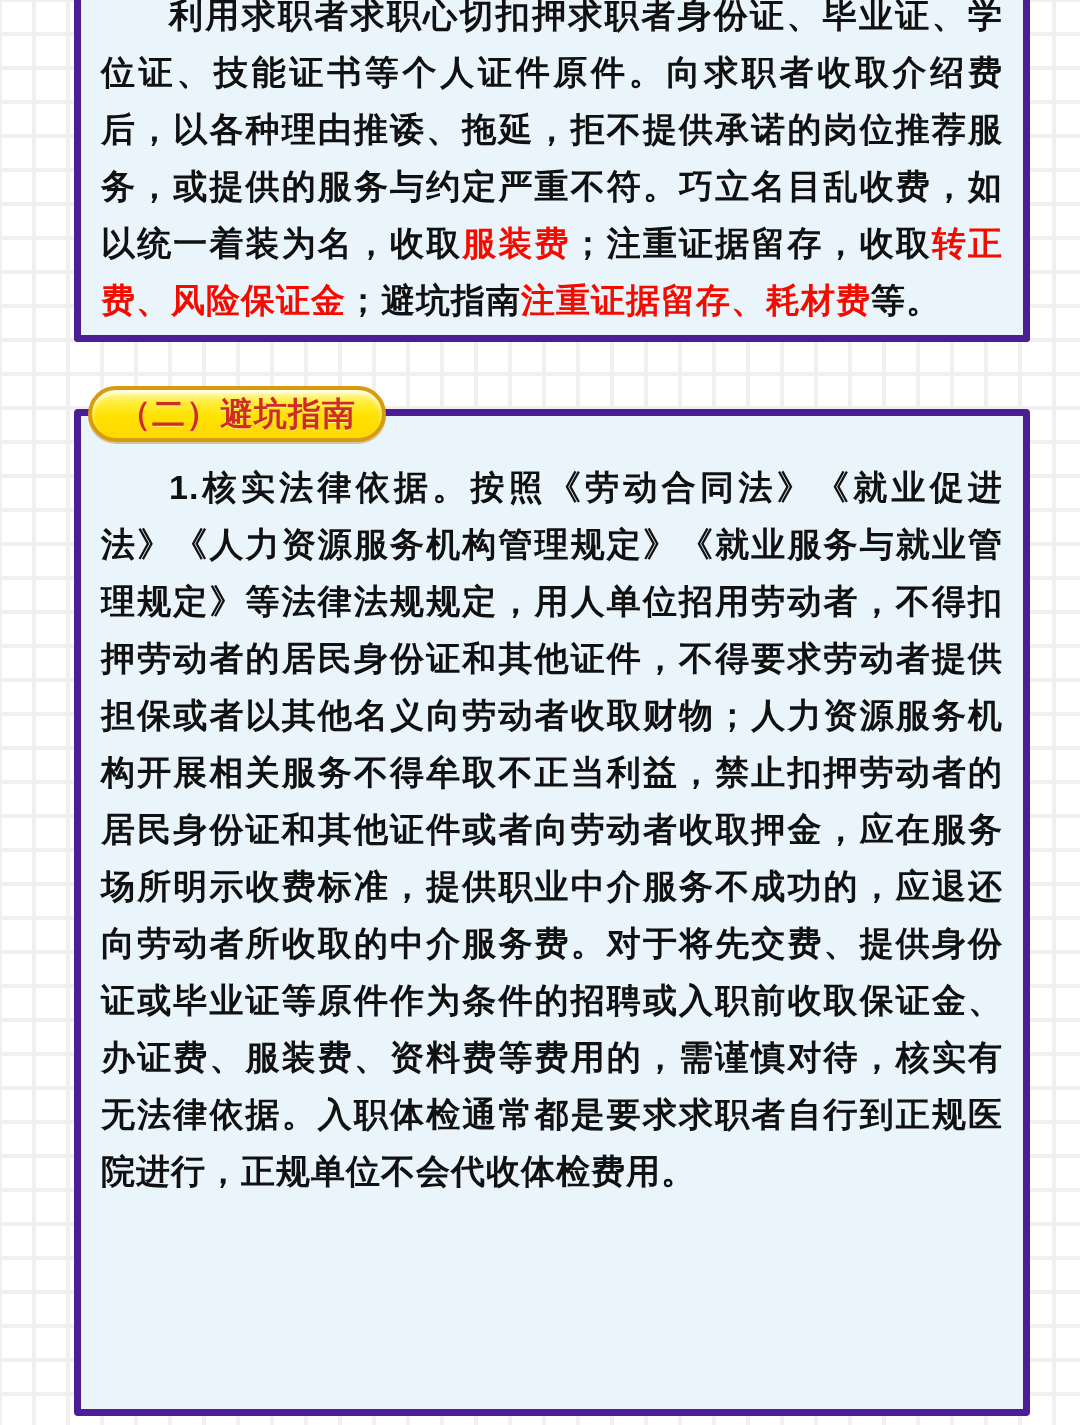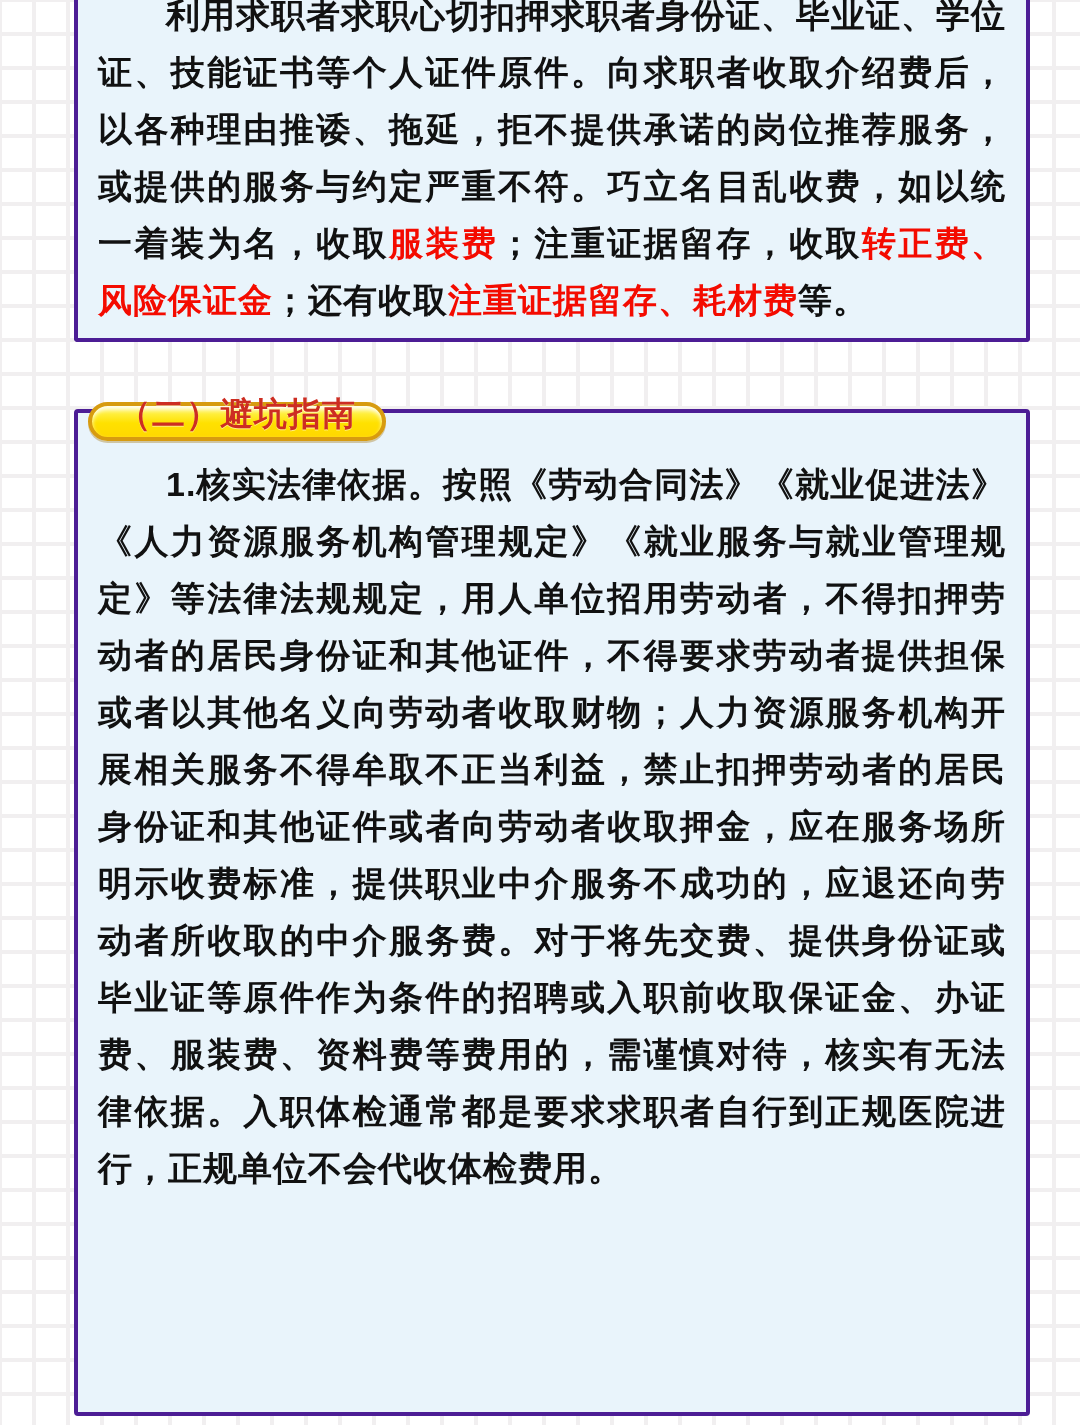--- a/index.html
+++ b/index.html
@@ -18,21 +18,21 @@
     background-size: 34px 34px;
     background-position: -2px -2px;
     font-family: "Liberation Sans", sans-serif;
   }
   .card {
     position: absolute;
     left: 74px;
     width: 956px;
     box-sizing: border-box;
     background: #e9f4fb;
-    border: 4px solid #4c1d95;
+    border: 7px solid #4c1d95;
     border-radius: 4px;
   }
   .card1 {
     top: -90px;
     height: 432px;
     border-top: none;
     border-radius: 0 0 4px 4px;
   }
   .card2 {
     top: 409px;
@@ -55,49 +55,48 @@
     letter-spacing: 1px;
   }
   .red {
     color: #f40b00;
     margin-top: 24px;
   }
   .badge {
     position: absolute;
     left: 88px;
     top: 386px;
-    height: 39px;
+    height: 56px;
     min-width: 274px;
     box-sizing: border-box;
     border-radius: 30px;
     background: linear-gradient(180deg, #fffab0 0%, #ffee3a 26%, #ffe100 55%, #ffd800 100%);
     border: 4px solid #d79b10;
     box-shadow: 0 2px 0 rgba(160, 110, 0, 0.35), inset 0 3px 4px rgba(255, 255, 255, 0.85);
     display: flex;
-    align-items: flex-end;
+    align-items: center;
     justify-content: center;
     padding: 0 26px;
     z-index: 5;
-    margin-top: 16px;
   }
   .badge-label {
     font-size: 33px;
     font-weight: bold;
     color: #cd2d22;
     letter-spacing: 1px;
     text-shadow: 0 1px 0 rgba(255, 255, 255, 0.5);
     white-space: nowrap;
   }
 </style>
 </head>
 <body>
 
 <div class="card card1">
   <div class="card-body">
-    <p><span>利用求职者求职心切扣押求职者身份证、毕业证、学位证、技能证书等个人证件原件。向求职者收取介绍费后，以各种理由推诿、拖延，拒不提供承诺的岗位推荐服务，或提供的服务与约定严重不符。巧立名目乱收费，如以统一着装为名，收取</span><span class="red">服装费</span><span>；注重证据留存，收取</span><span class="red">转正费、风险保证金</span><span>；还有收取</span><span class="red">注重证据留存、耗材费</span><span>等。</span></p>
+    <p><span>利用求职者求职心切扣押求职者身份证、毕业证、学位证、技能证书等个人证件原件。向求职者收取介绍费后，以各种理由推诿、拖延，拒不提供承诺的岗位推荐服务，或提供的服务与约定严重不符。巧立名目乱收费，如以统一着装为名，收取</span><span class="red">服装费</span><span>；注重证据留存，收取</span><span class="red">转正费、风险保证金</span><span>；避坑指南</span><span class="red">注重证据留存、耗材费</span><span>等。</span></p>
   </div>
 </div>
 
 <div class="badge">
   <span class="badge-label">（二）避坑指南</span>
 </div>
 
 <div class="card card2">
   <div class="card-body">
     <p>1.核实法律依据。按照《劳动合同法》《就业促进法》《人力资源服务机构管理规定》《就业服务与就业管理规定》等法律法规规定，用人单位招用劳动者，不得扣押劳动者的居民身份证和其他证件，不得要求劳动者提供担保或者以其他名义向劳动者收取财物；人力资源服务机构开展相关服务不得牟取不正当利益，禁止扣押劳动者的居民身份证和其他证件或者向劳动者收取押金，应在服务场所明示收费标准，提供职业中介服务不成功的，应退还向劳动者所收取的中介服务费。对于将先交费、提供身份证或毕业证等原件作为条件的招聘或入职前收取保证金、办证费、服装费、资料费等费用的，需谨慎对待，核实有无法律依据。入职体检通常都是要求求职者自行到正规医院进行，正规单位不会代收体检费用。</p>

